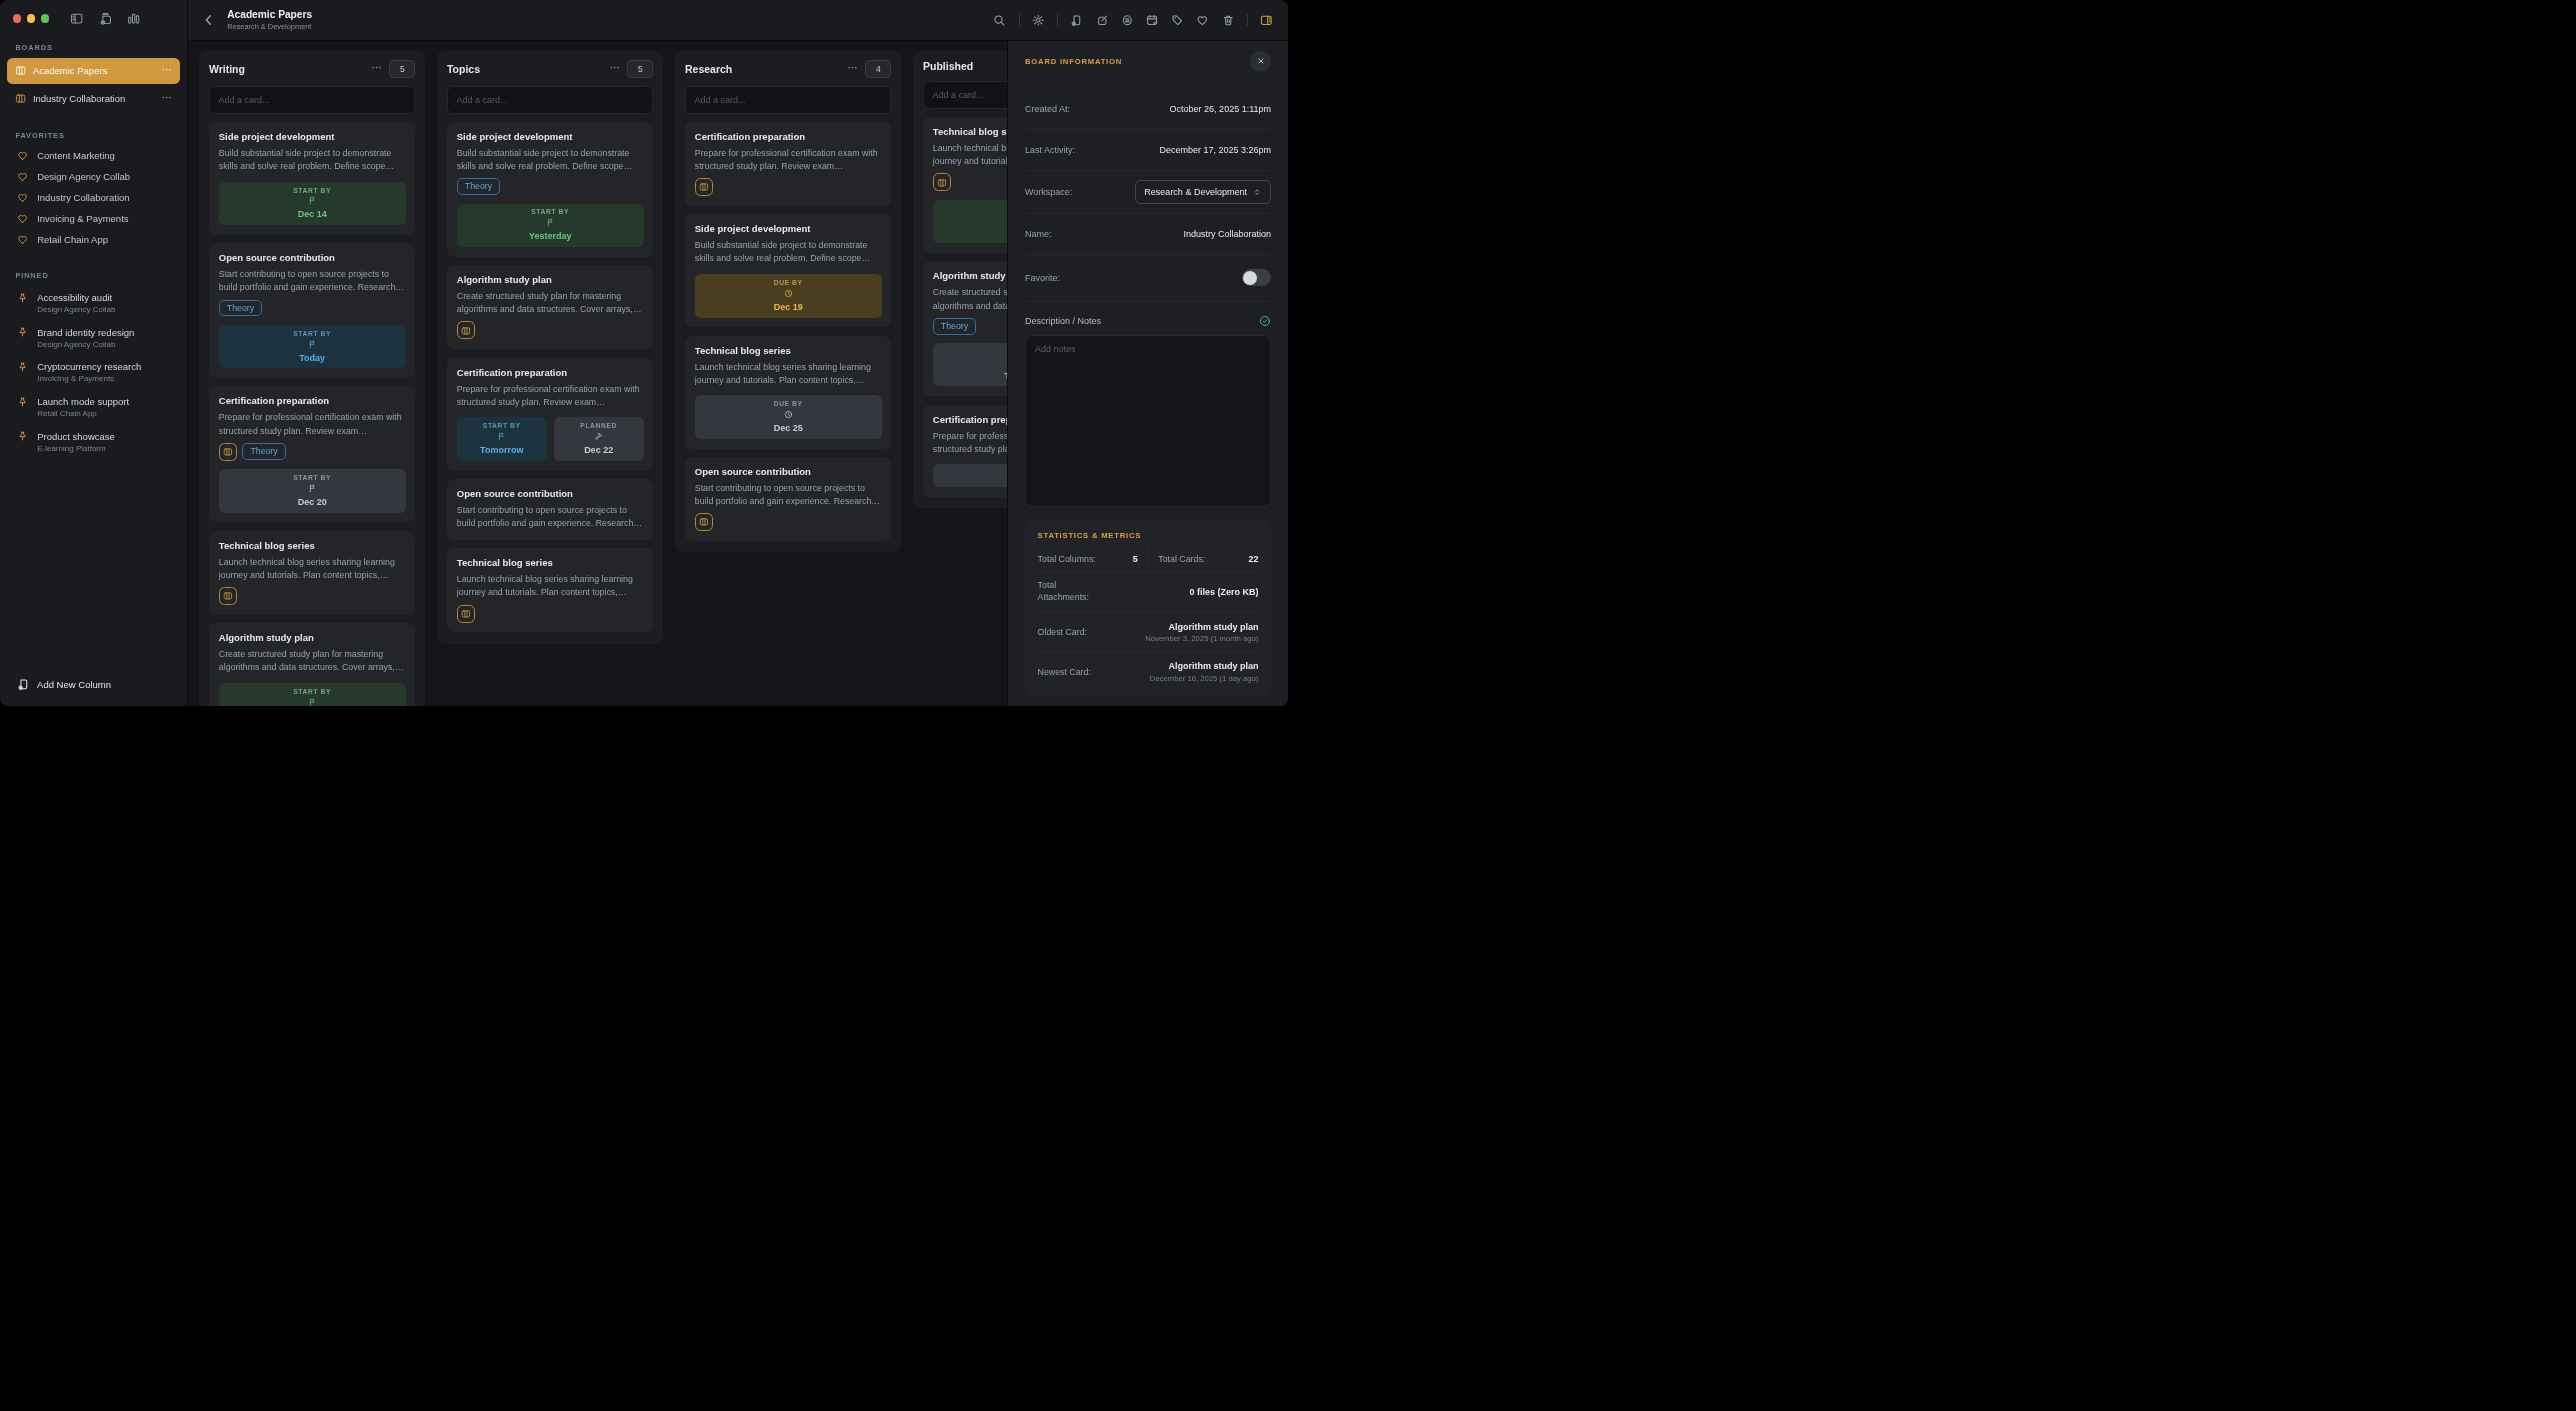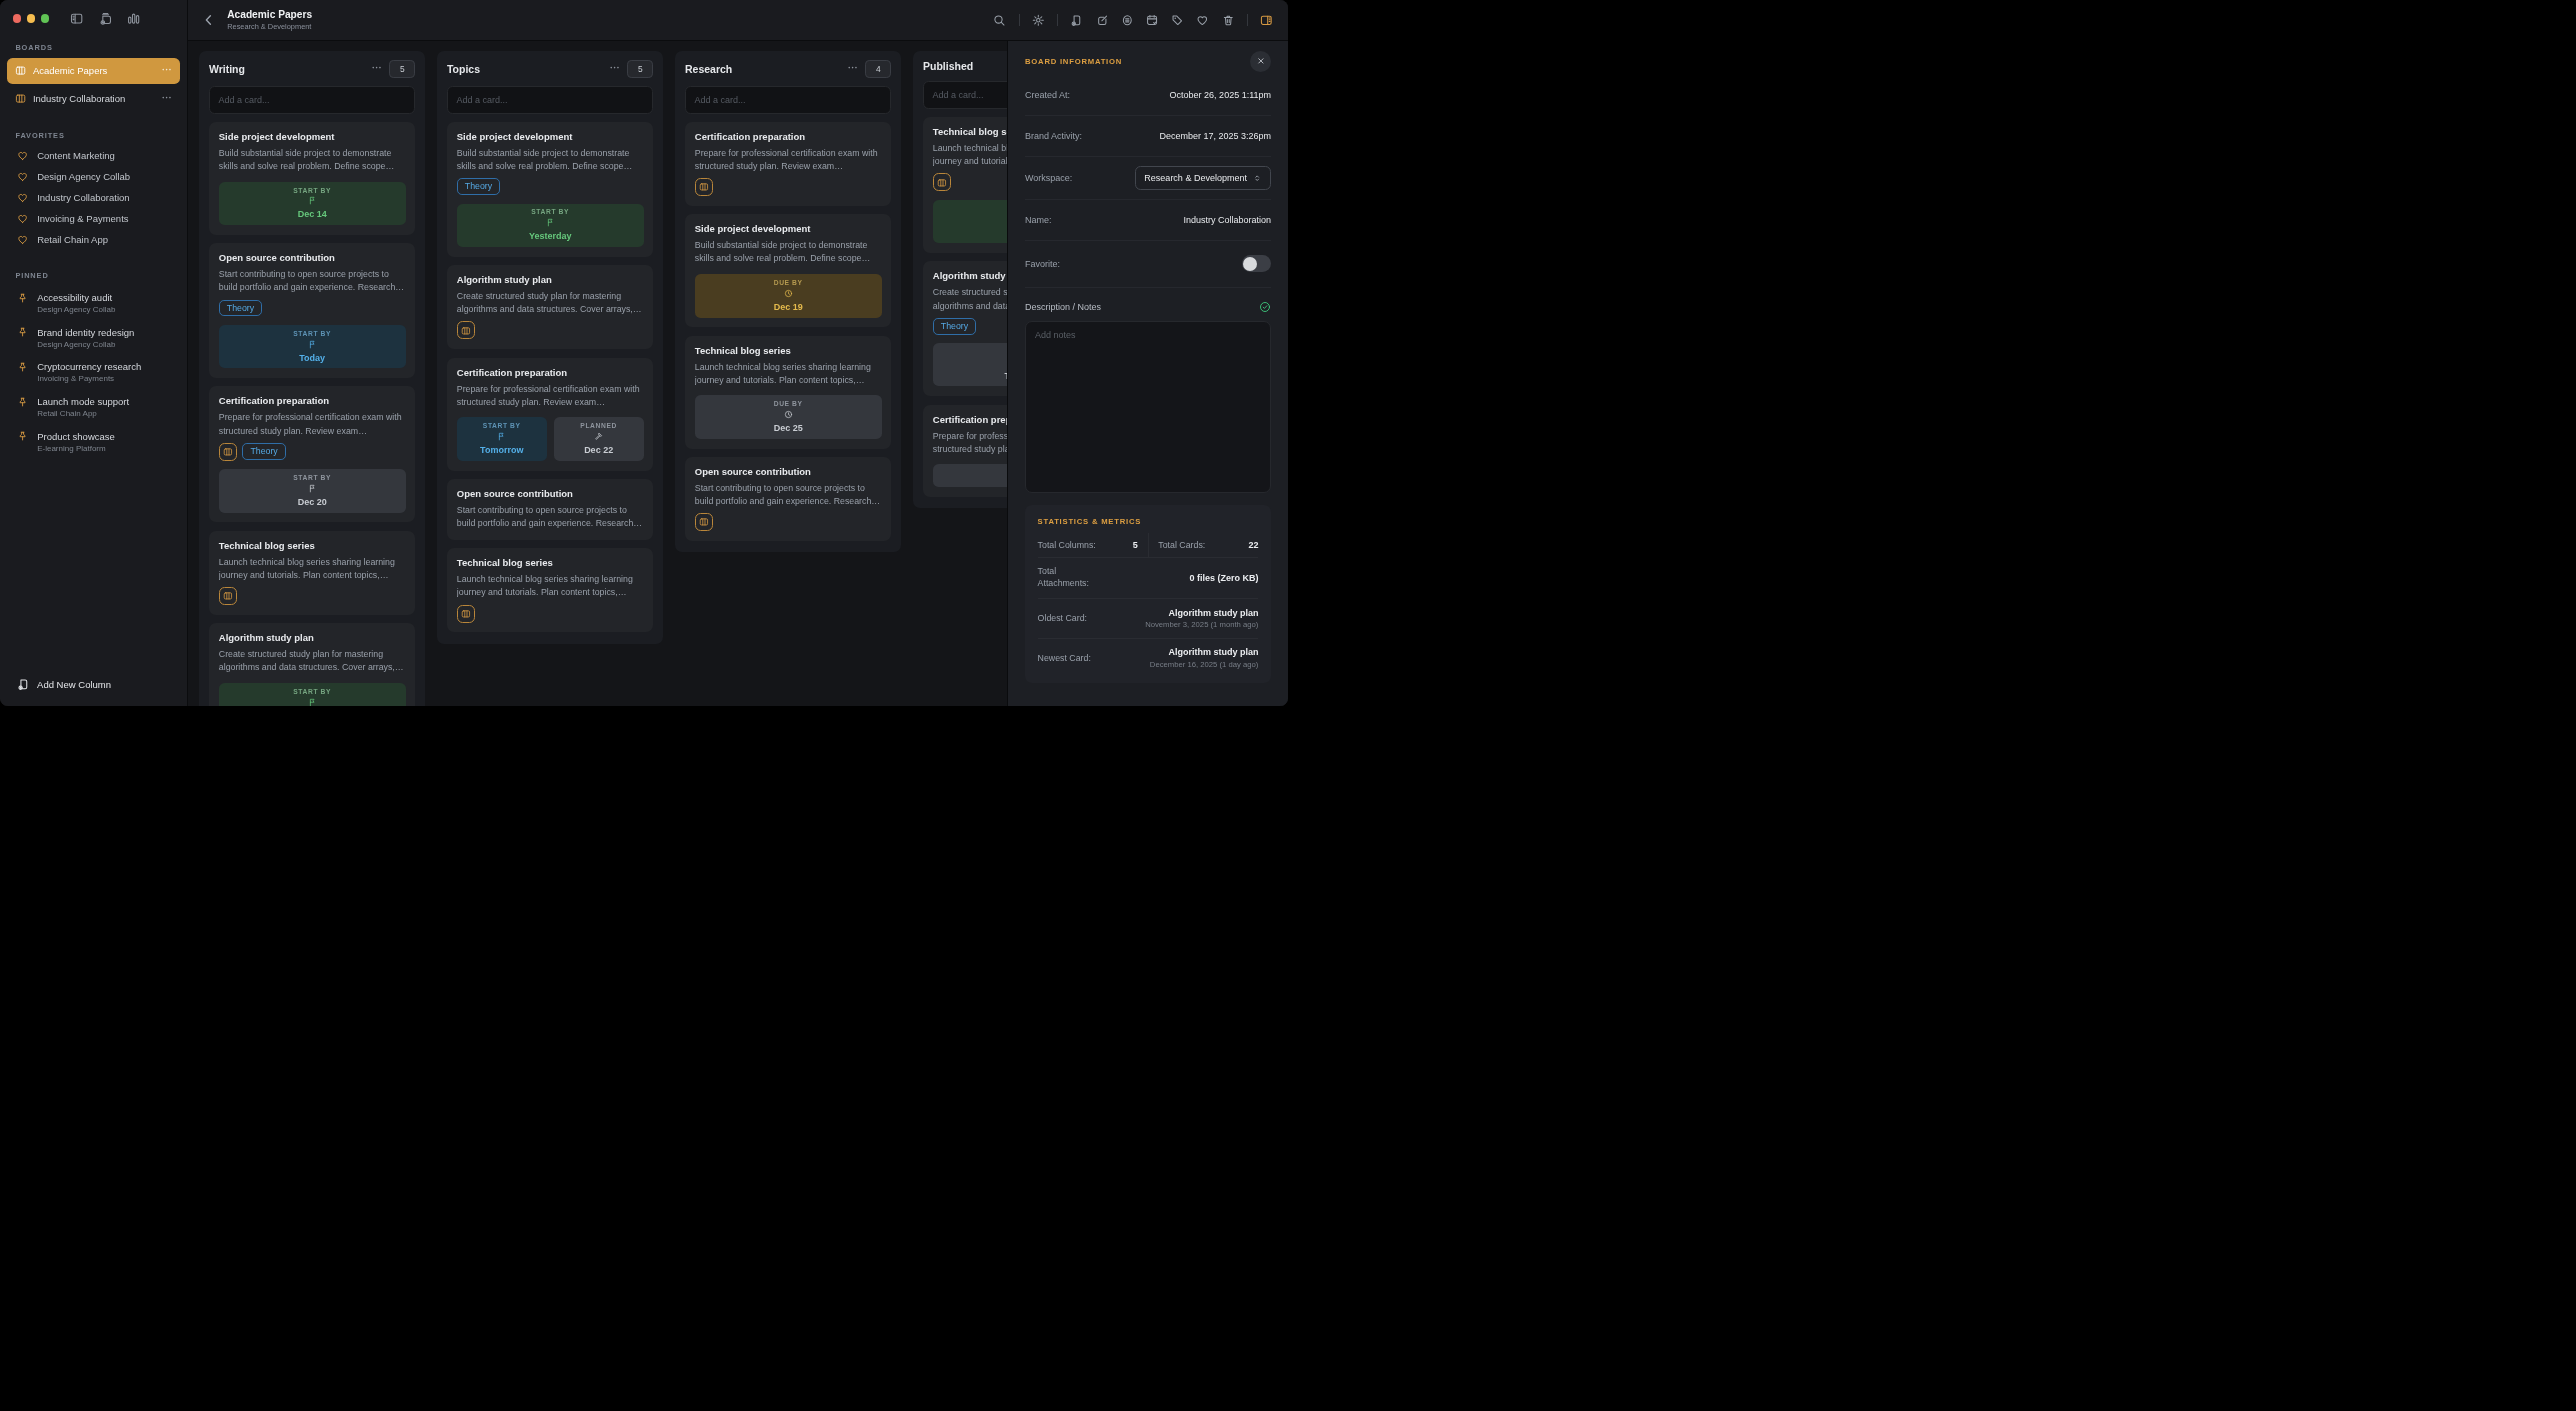--- a/index.html
+++ b/index.html
@@ -56,21 +56,21 @@
   .banners{margin-top:8.4px;display:flex;gap:7px;}
   .banner{flex:1;border-radius:5.6px;padding:4.9px 4.2px 5.6px;text-align:center;min-height:23px;box-sizing:border-box;}
   .banner-label{font-size:6.7px;font-weight:bold;letter-spacing:.09em;}
   .banner-value{margin-top:2.8px;font-size:9px;font-weight:600;display:flex;align-items:center;justify-content:center;gap:4.2px;flex-direction:column;}
   .b-green{background:#253a2c;} .b-green .banner-label{color:#76a581;} .b-green .banner-value{color:#66c87c;}
   .b-blue{background:#1d323f;} .b-blue .banner-label{color:#5e93b5;} .b-blue .banner-value{color:#54b0e9;}
   .b-gray{background:#34373d;} .b-gray .banner-label{color:#8f959e;} .b-gray .banner-value{color:#c9cdd3;}
   .b-yellow{background:#4a3d20;} .b-yellow .banner-label{color:#b59a50;} .b-yellow .banner-value{color:#e5bb4d;}
   
   .info-panel{position:absolute;top:0;right:0;bottom:0;width:281px;background:#1d1f24;border-left:0.7px solid #0a0b0d;box-sizing:border-box;padding:9.8px 17px 8.4px;overflow:hidden;}
-  .panel-head{display:flex;align-items:center;margin-bottom:4px;}
+  .panel-head{display:flex;align-items:center;margin-bottom:18px;}
   .panel-title{font-size:7.7px;font-weight:bold;letter-spacing:.1em;color:#dd9f42;}
   .panel-close{margin-left:auto;width:21px;height:21px;border-radius:50%;background:#2b2e34;display:flex;align-items:center;justify-content:center;color:#c3c7cd;}
   .prow{display:flex;justify-content:space-between;align-items:center;padding:14.7px 0;border-bottom:0.7px solid #26282e;}
   .prow:last-of-type{border-bottom:none;}
   .plabel{font-size:9px;color:#9aa1ab;}
   .pvalue{font-size:9px;color:#e9ebee;text-align:right;}
   .pselect{display:flex;align-items:center;gap:6.3px;border:0.7px solid #42464e;border-radius:5.6px;padding:5.6px 8.4px;font-size:9px;color:#e9ebee;}
   .pselect .ic{color:#aab0b8;}
   .toggle{width:29.5px;height:17px;border-radius:8.4px;background:#3b3e45;position:relative;}
   .knob{position:absolute;left:1.4px;top:1.4px;width:14px;height:14px;border-radius:50%;background:#d8dadd;}
@@ -720,21 +720,21 @@
                   <path d="M4.5 4.5l7 7M11.5 4.5l-7 7"></path>
                 </svg>
               </span>
             </span>
         </div>
         <div class="prow">
           <span class="plabel">Created At:</span>
           <span class="pvalue">October 26, 2025 1:11pm</span>
         </div>
         <div class="prow">
-          <span class="plabel">Brand Activity:</span>
+          <span class="plabel">Last Activity:</span>
           <span class="pvalue">December 17, 2025 3:26pm</span>
         </div>
         <div class="prow" style="padding:9.8px 0;">
           <span class="plabel">Workspace:</span>
           <span class="pselect">
             <span>Research &amp; Development</span>
             <span class="ic">
                 <svg width="8.4" height="8.4" viewBox="0 0 16 16" style="stroke-width:1.6">
                   <path d="M5.4 6.2L8 3.6l2.6 2.6M5.4 9.8L8 12.4l2.6-2.6"></path>
                 </svg>

